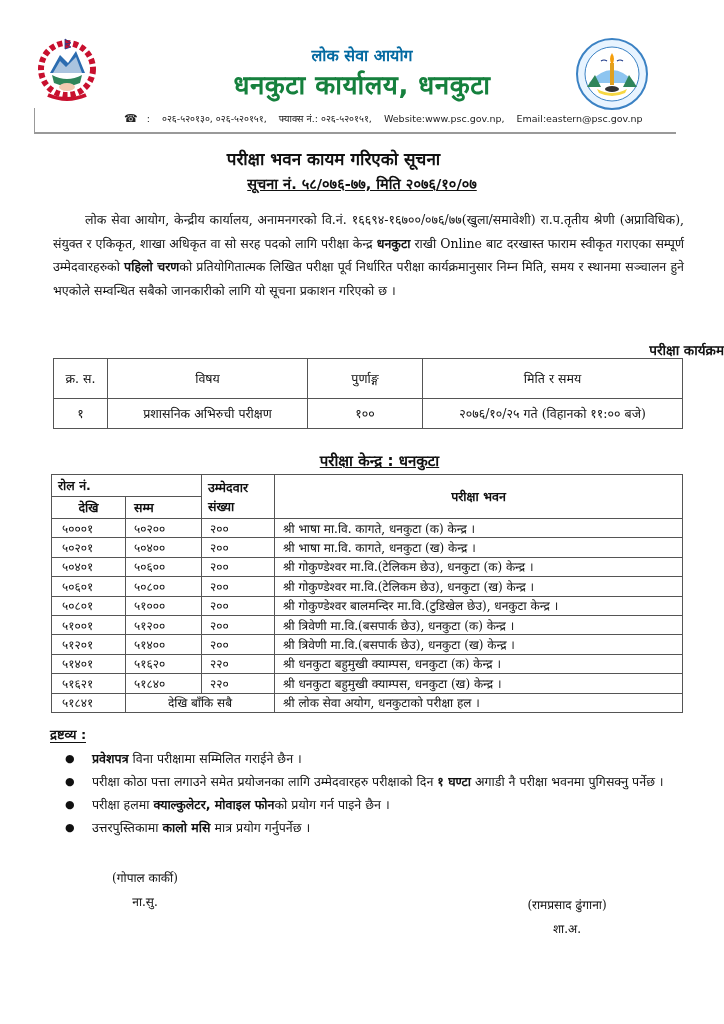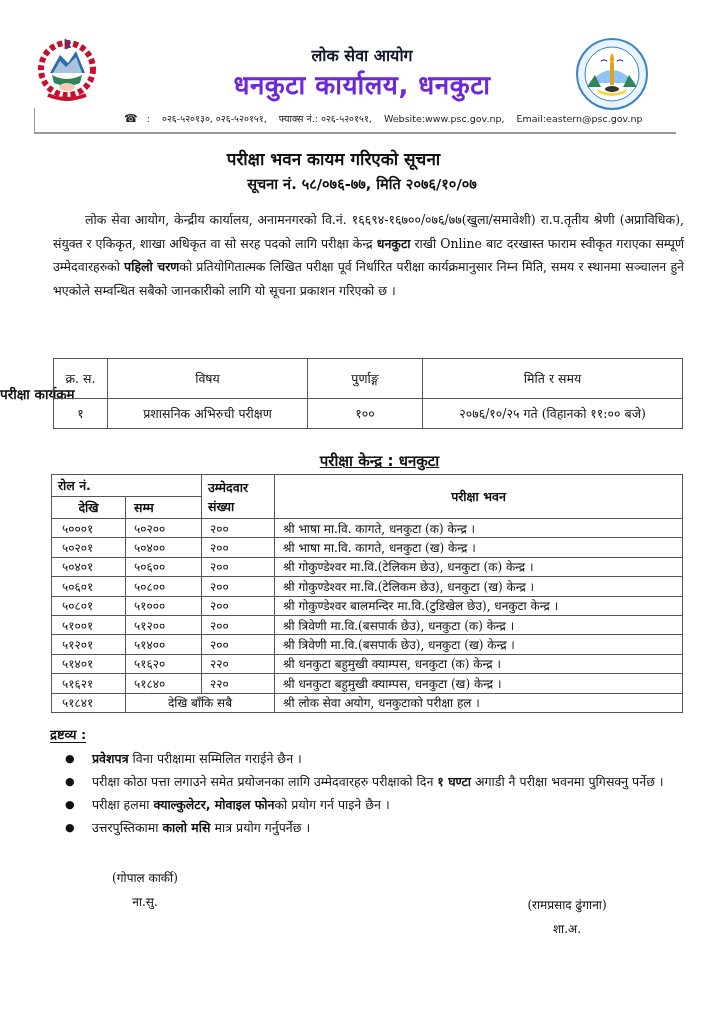--- a/index.html
+++ b/index.html
@@ -4,37 +4,37 @@
 <style>
   * { margin: 0; padding: 0; box-sizing: border-box; }
   html, body { width: 724px; height: 1024px; background: #ffffff; overflow: hidden; }
   body { position: relative; font-family: "DejaVu Serif", "Liberation Serif", serif; color: #111; }
 
   .abs { position: absolute; }
 
   
   .emblem-left { left: 38px; top: 33px; width: 58px; height: 72px; }
   .emblem-right { left: 575px; top: 37px; width: 74px; height: 74px; }
-  .org-title { left: 0; width: 724px; top: 44px; text-align: center; font-family: "DejaVu Sans", sans-serif; font-weight: bold; color: #0f172a; font-size: 16px; }
-  .office-title { left: 0; width: 724px; top: 66px; text-align: center; font-family: "DejaVu Sans", sans-serif; font-weight: bold; color: #6d28d9; font-size: 26px; letter-spacing: 0.5px; }
+  .org-title { left: 0; width: 724px; top: 44px; text-align: center; font-family: "DejaVu Sans", sans-serif; font-weight: bold; color: #0369a1; font-size: 16px; }
+  .office-title { left: 0; width: 724px; top: 66px; text-align: center; font-family: "DejaVu Sans", sans-serif; font-weight: bold; color: #15803d; font-size: 26px; letter-spacing: 0.5px; }
   .contact-bar { left: 34px; top: 108px; width: 642px; height: 26px; border-left: 1px solid #999; border-bottom: 2px solid #999; }
   .contact-line { left: 124px; top: 112px; font-family: "DejaVu Sans", sans-serif; font-size: 9.5px; color: #222; white-space: nowrap; }
   .contact-line span { margin-right: 9px; }
   .phone-icon { font-size: 11px; margin-right: 3px; }
 
   
   .notice-title { left: 0; width: 667px; top: 147px; text-align: center; font-weight: bold; font-size: 17px; font-family: "DejaVu Sans", sans-serif; }
   .notice-ref { left: 0; width: 724px; top: 173px; text-align: center; font-weight: bold; font-size: 14.5px; font-family: "DejaVu Sans", sans-serif; }
-  .notice-ref span { }
+  .notice-ref span { text-decoration: underline; }
 
   .body-para { left: 53px; top: 208px; width: 631px; font-size: 12.5px; line-height: 23.5px; text-align: justify; text-indent: 32px; }
   .body-para b { font-family: "DejaVu Sans", sans-serif; }
 
   
-  .schedule-heading { left: 0; width: 724px; top: 341px; text-align: left; font-weight: bold; font-size: 13.5px; font-family: "DejaVu Sans", sans-serif; margin-top: 44px; }
+  .schedule-heading { left: 0; width: 724px; top: 341px; text-align: right; font-weight: bold; font-size: 13.5px; font-family: "DejaVu Sans", sans-serif; }
   table { border-collapse: collapse; position: absolute; font-size: 12.5px; }
   td, th { border: 1px solid #555; font-weight: normal; }
   .schedule-table { left: 53px; top: 358px; width: 630px; }
   .schedule-table th { height: 40px; text-align: center; }
   .schedule-table td { height: 30px; text-align: center; }
 
   .centre-heading { left: 0; width: 724px; top: 450px; text-align: center; font-weight: bold; font-size: 15px; font-family: "DejaVu Sans", sans-serif; padding-left: 35px; }
   .centre-heading span { text-decoration: underline; }
 
   .centre-table { left: 51px; top: 474px; width: 632px; }

